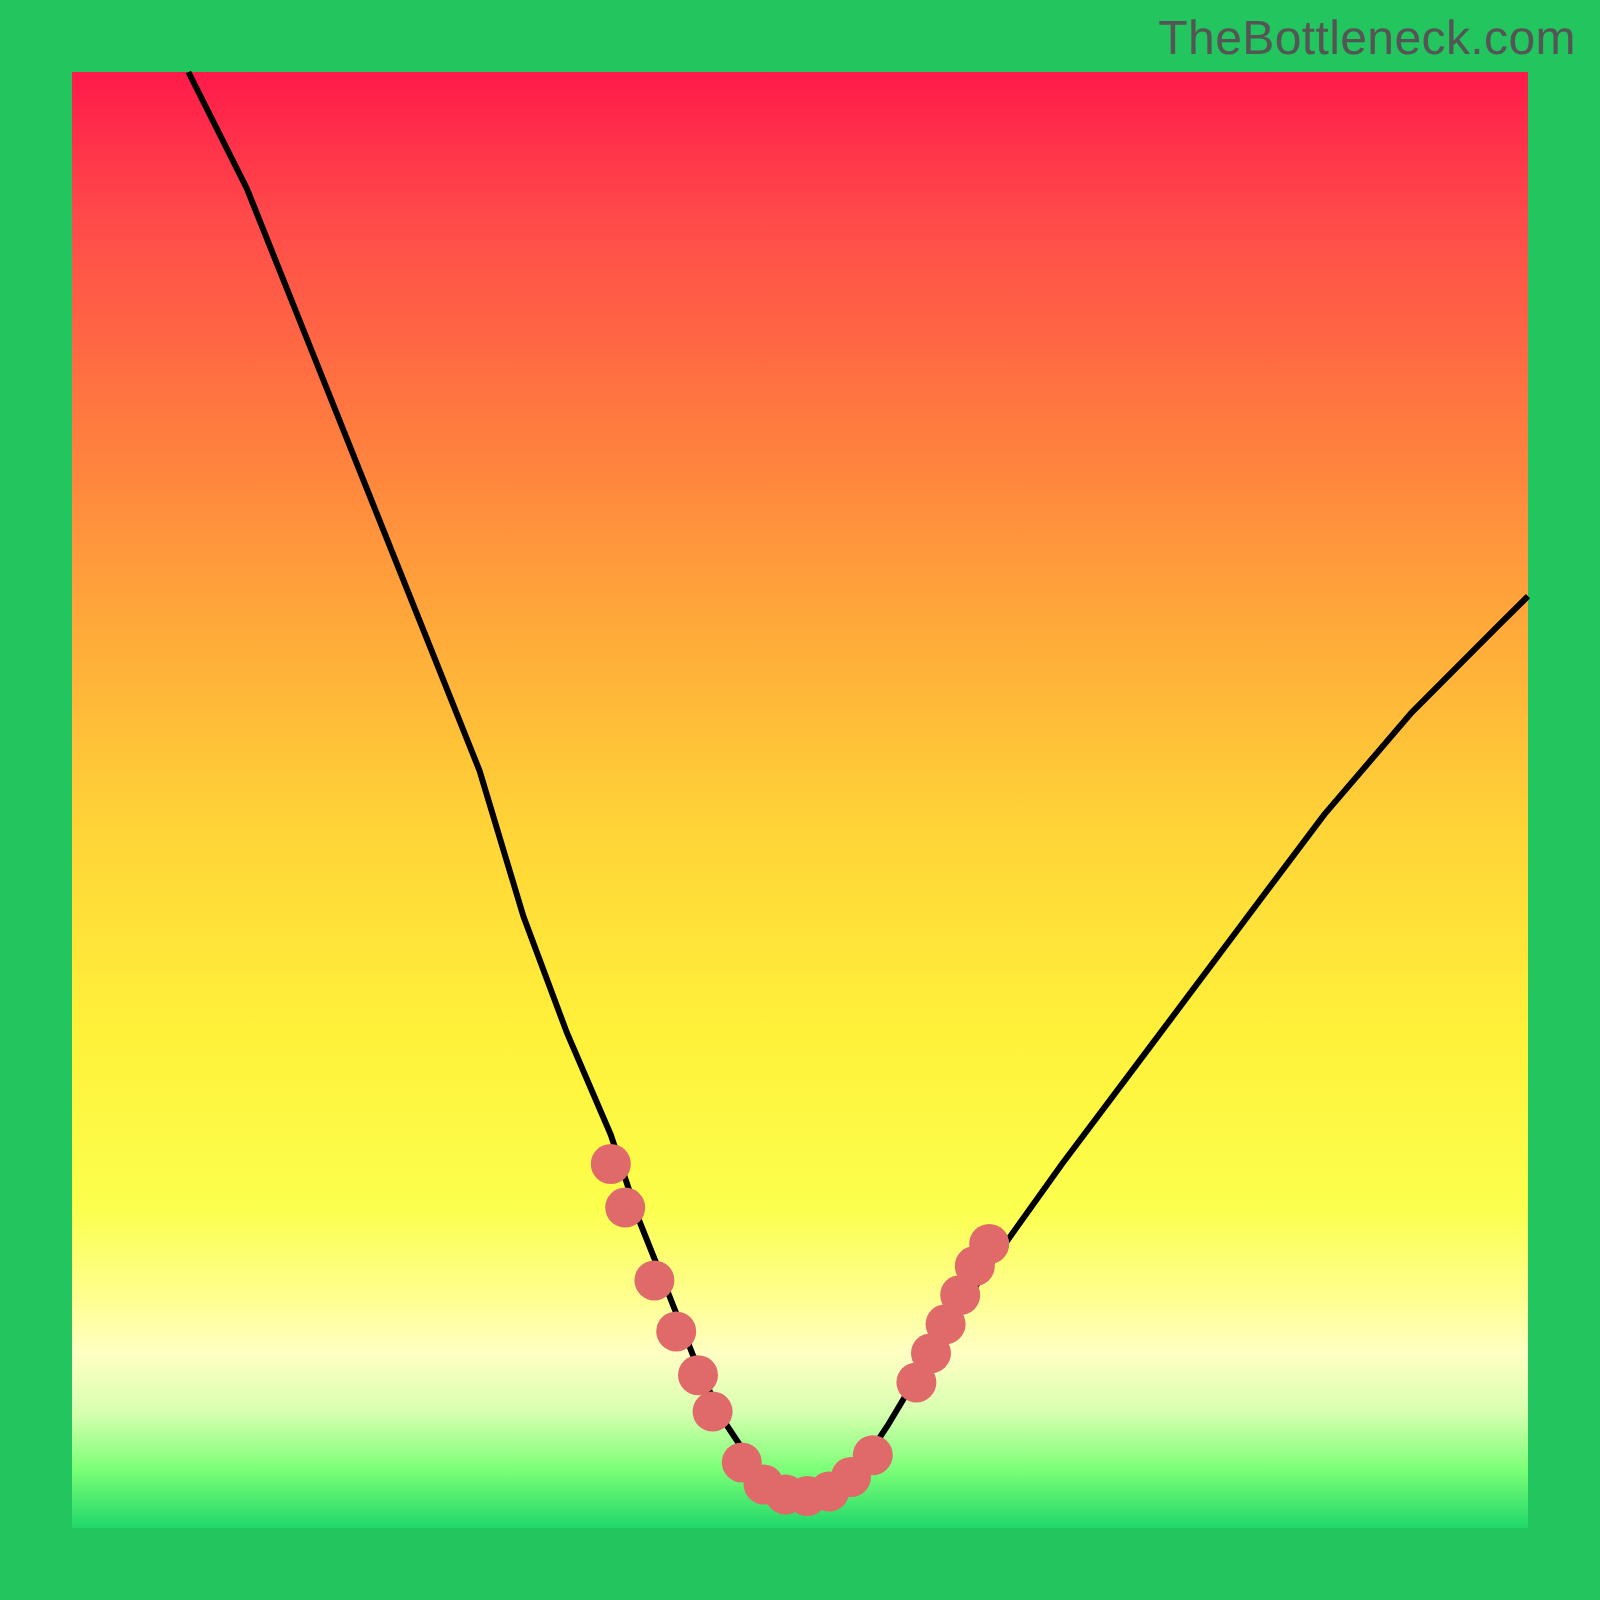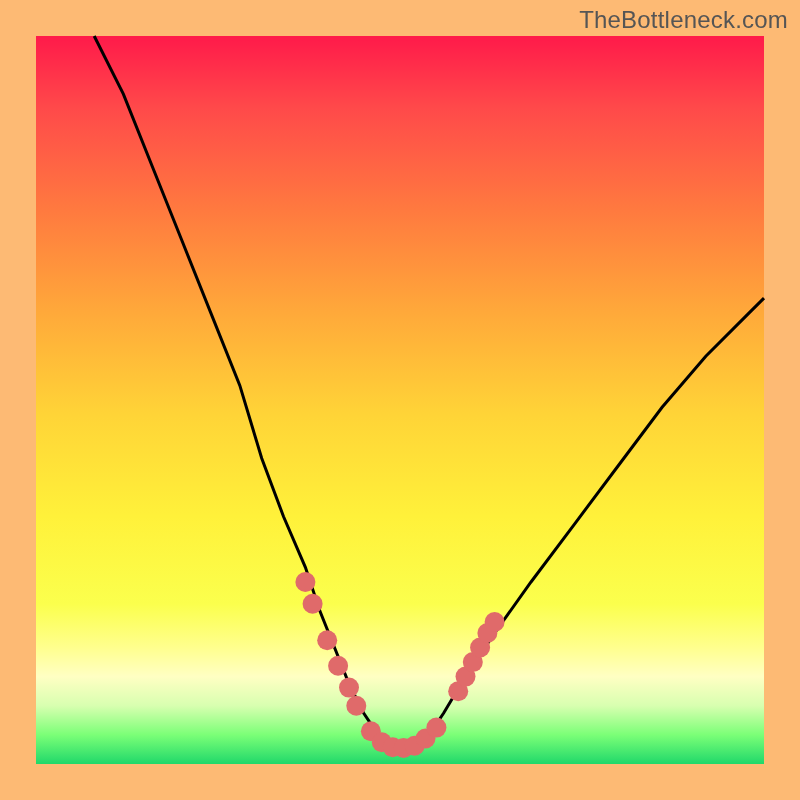--- a/index.html
+++ b/index.html
@@ -10,21 +10,21 @@
     background: #000;
     overflow: hidden;
     font-family: Arial, Helvetica, sans-serif;
   }
   .frame {
     position: absolute;
     top: 0;
     left: 0;
     width: 800px;
     height: 800px;
-    background: #fdba74;
+    background: #22c55e;
   }
   .plot {
     position: absolute;
     top: 36px;
     left: 36px;
     width: 728px;
     height: 728px;
     background: linear-gradient(
       to bottom,
       #ff1a4a 0%,

